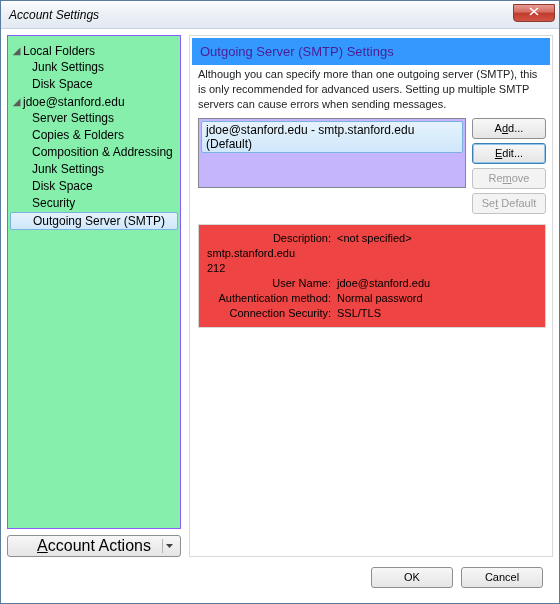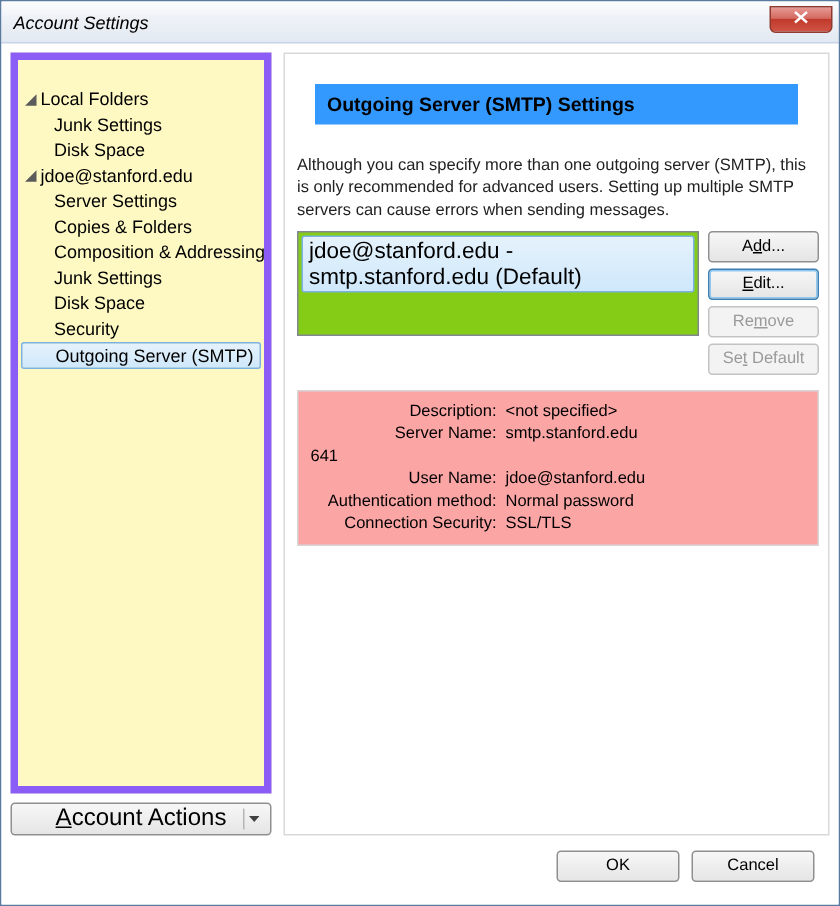--- a/index.html
+++ b/index.html
@@ -47,25 +47,25 @@
     gap: 8px;
     min-height: 0;
   }
 
   .tree-panel {
     width: 174px;
     display: flex; flex-direction: column;
   }
   .tree {
     flex: 1;
-    border: 5px solid #8b5cf6;
-    background: #fef9c3;
+    border: 1px solid #8b5cf6;
+    background: #86efac;
     font-size: 12px;
     overflow: hidden;
-    padding-top: 18px;
+    padding-top: 6px;
   }
   .tree-row {
     height: 17px; line-height: 17px;
     padding-left: 4px;
     white-space: nowrap;
     cursor: default;
     color: #000;
   }
   .tree-row .tw { display:inline-block; width:9px; text-align:center; margin-right:2px; font-size:10px; color:#5b5b5b; vertical-align:1px;}
   .tree-row.child { padding-left: 24px; }
@@ -96,45 +96,45 @@
   }
   .und { text-decoration: underline; }
 
   .content {
     flex: 1;
     border: 1px solid #d9d9d9;
     display: flex; flex-direction: column;
     min-width: 0;
   }
   .heading {
-    margin: 20px;
+    margin: 2px;
     background: #3399ff;
-    color: #000000;
-    font-weight: bold;
+    color: #4c1d95;
+    font-weight: normal;
     font-size: 13px;
     padding: 6px 8px;
   }
   .desc {
     font-size: 11px;
     color: #222;
     padding: 0 8px 6px 8px;
     line-height: 1.35;
   }
   .list-row {
     display: flex;
     padding: 0 6px 4px 8px;
     gap: 6px;
     align-items:flex-start;
   }
   .server-list {
     flex: 1;
     height: 70px;
     border: 1px solid #828790;
-    background: #84cc16;
-    font-size: 15px;
+    background: #c4b5fd;
+    font-size: 12px;
   }
   .server-item {
     background: linear-gradient(to bottom, #e5f2fc 0%, #cfe8fb 100%);
     border: 1px solid #7bb2e3;
     border-radius: 2px;
     margin: 2px;
     padding: 1px 4px;
   }
   .btn-col {
     width: 74px;
@@ -149,21 +149,21 @@
     text-align: center;
     line-height: 19px;
     cursor: default;
   }
   .btn.focus { border: 1px solid #3c7fb1; box-shadow: 0 0 0 1px #8fc7ef inset; }
   .btn.disabled { color: #9a9a9a; border-color:#c3c3c3; background:#f3f3f3; }
 
   .details {
     margin: 6px 6px 0 8px;
     border: 1px solid #d6d6d6;
-    background: #fca5a5;
+    background: #ef4444;
     font-size: 11px;
     padding: 6px 8px;
   }
   .details .drow { display:flex; line-height:15px; }
   .details .lbl { width: 130px; text-align:right; padding-right:6px; color:#000;}
   .details .val { flex:1; color:#000;}
 
   .footer {
     height: 40px;
     display:flex; align-items:center; justify-content:flex-end;
@@ -225,25 +225,24 @@
             <div class="btn disabled"><span>Se<span class="und">t</span> Default</span></div>
           </div>
         </div>
 
         <div class="details">
           <div class="drow">
               <div class="lbl">Description:</div>
               <div class="val">&lt;not specified&gt;</div>
             </div>
           <div class="drow">
-              <div class="lbl">Server Name:</div>
               <div class="val">smtp.stanford.edu</div>
             </div>
           <div class="drow">
-              <div class="val">641</div>
+              <div class="val">212</div>
             </div>
           <div class="drow">
               <div class="lbl">User Name:</div>
               <div class="val">jdoe@stanford.edu</div>
             </div>
           <div class="drow">
               <div class="lbl">Authentication method:</div>
               <div class="val">Normal password</div>
             </div>
           <div class="drow">

